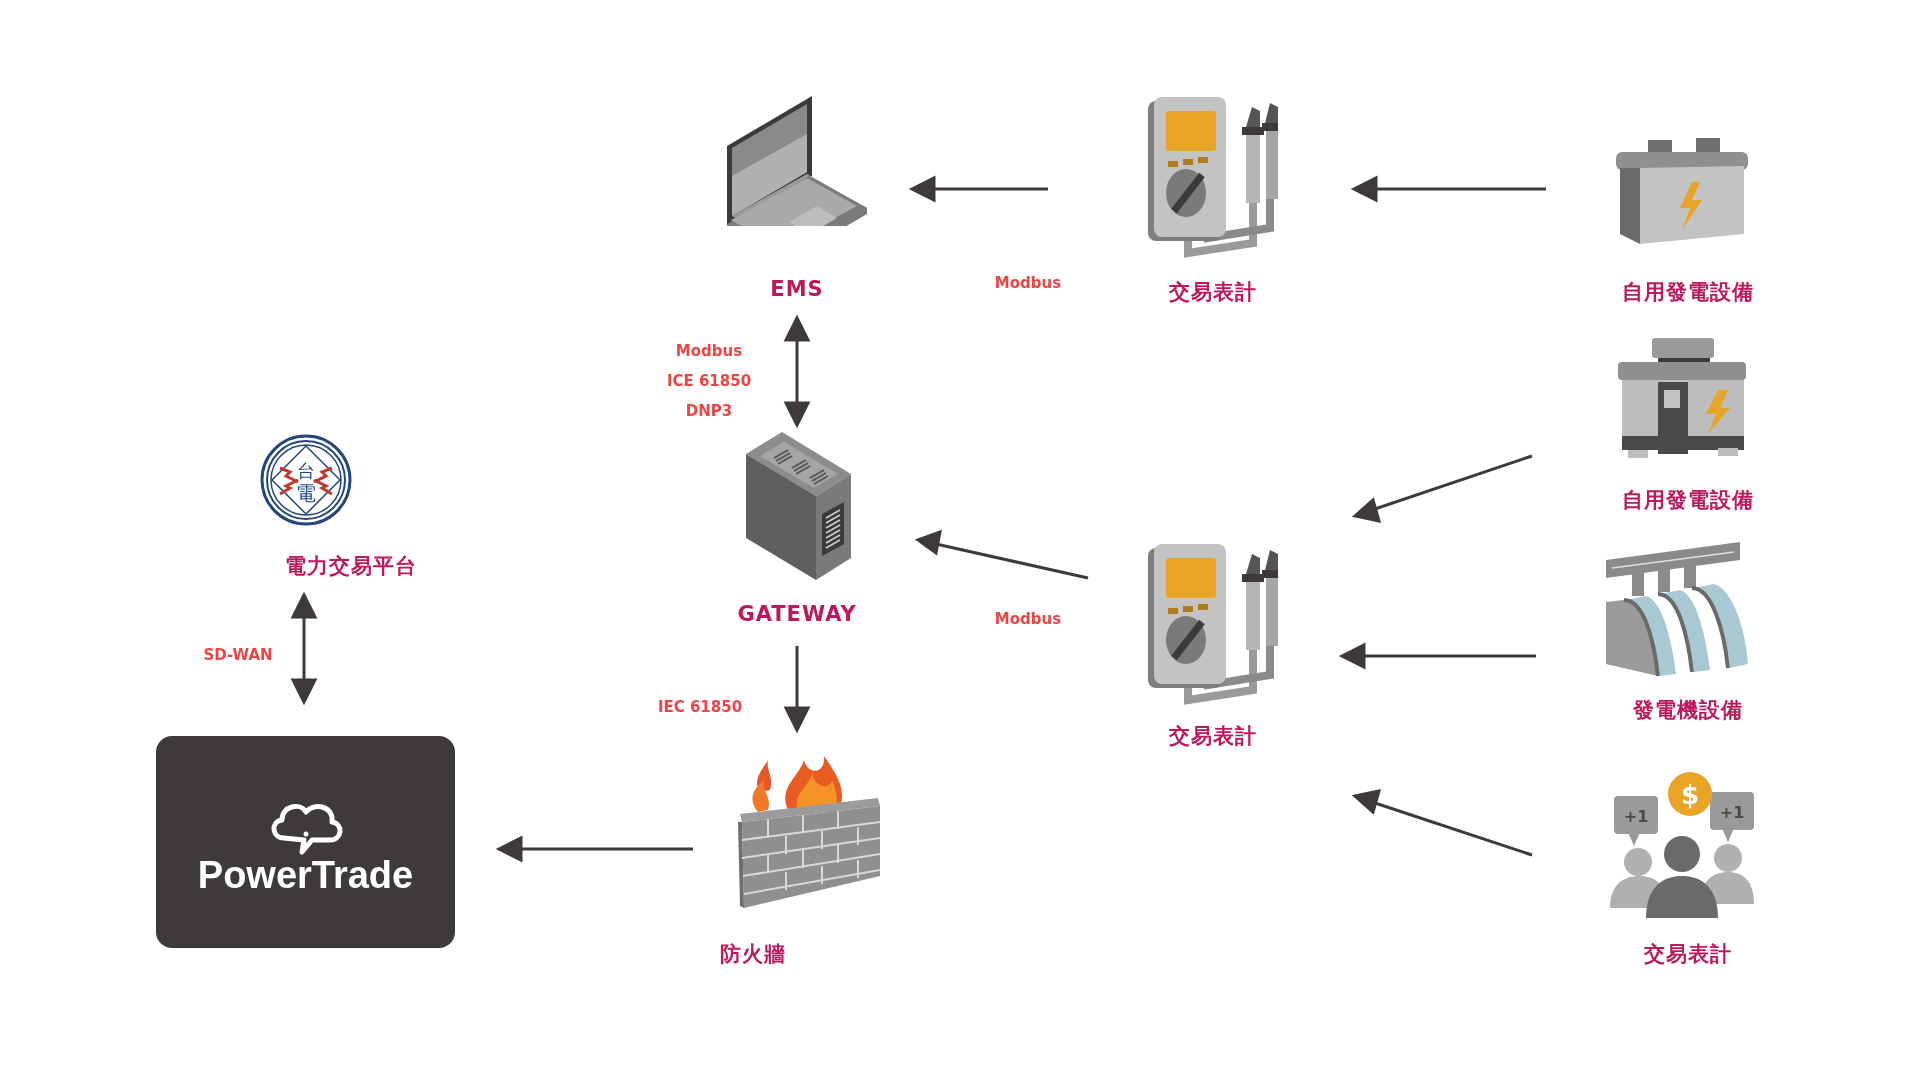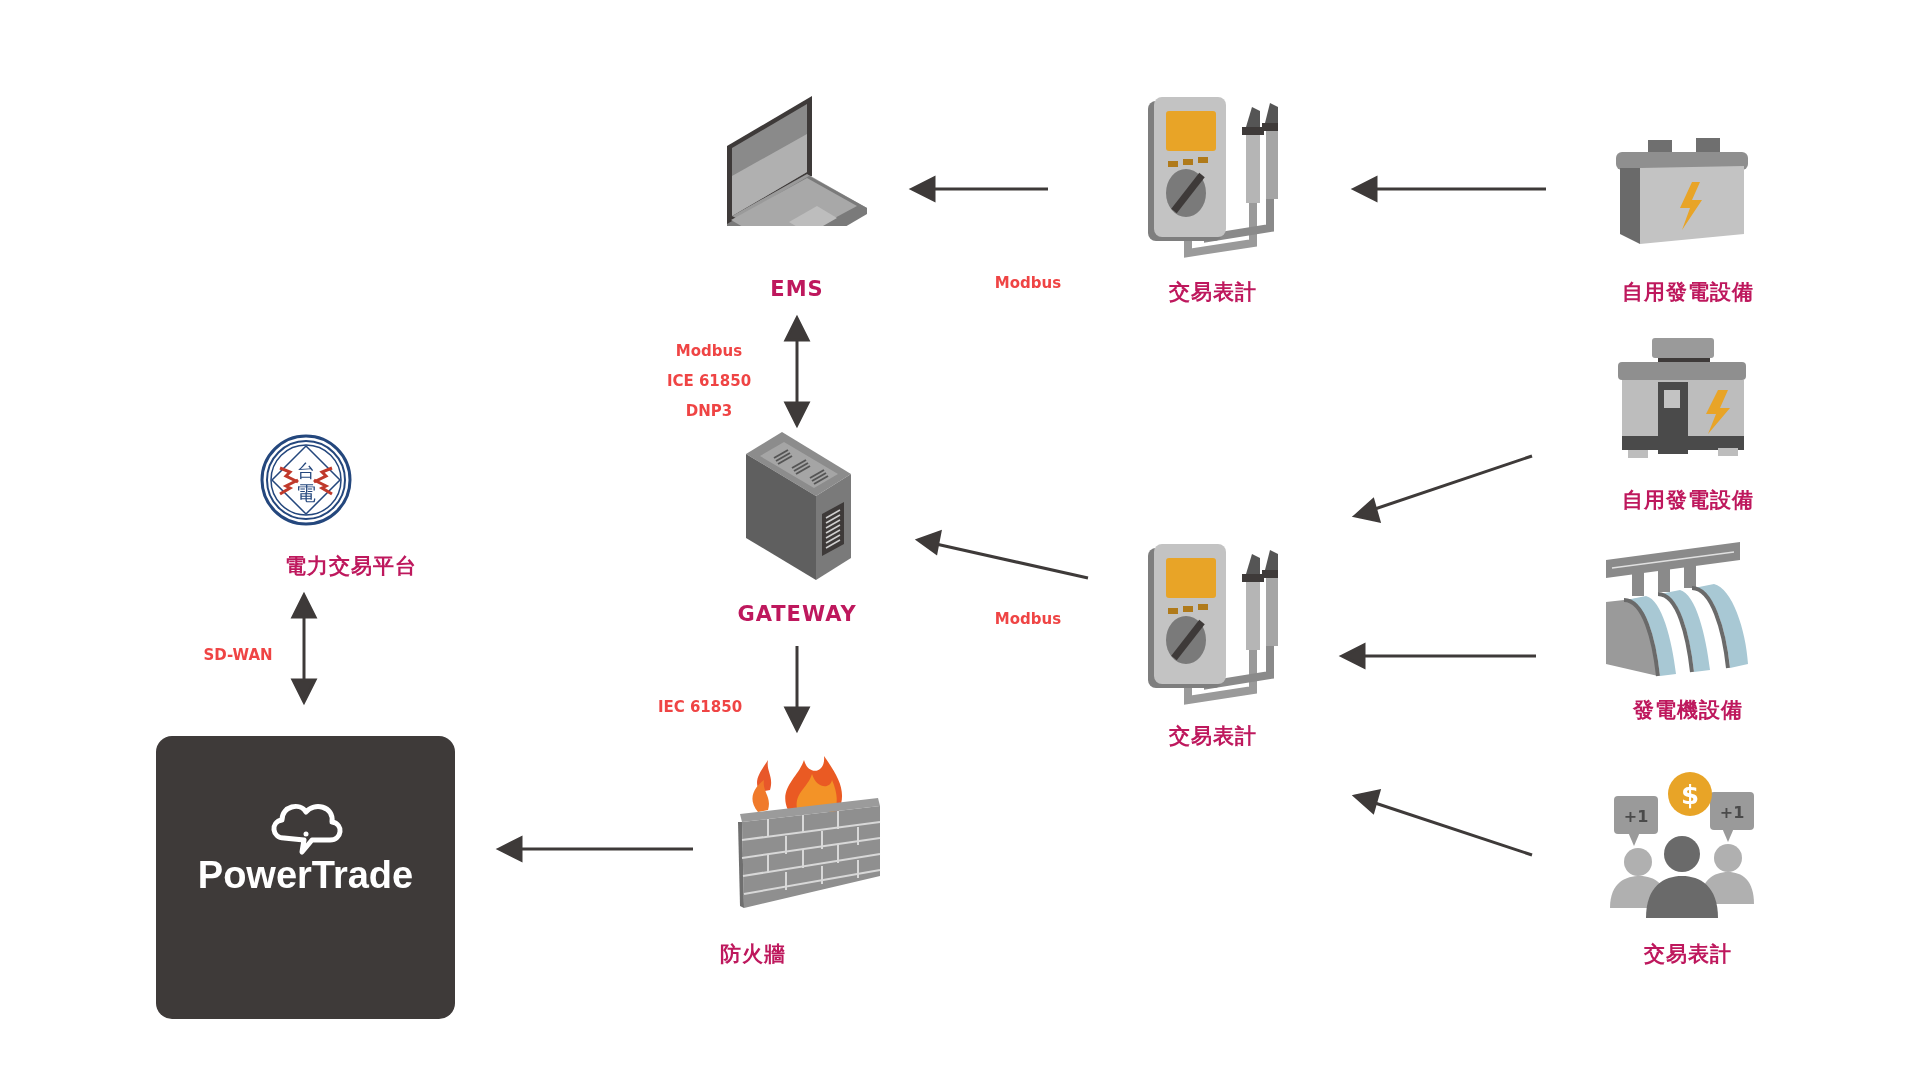--- a/index.html
+++ b/index.html
@@ -5,21 +5,21 @@
     html, body { margin: 0; padding: 0; background: #ffffff; }
     body { width: 1920px; height: 1080px; position: relative; overflow: hidden;
            font-family: "DejaVu Sans", "Liberation Sans", sans-serif; }
     #arrows { position: absolute; left: 0; top: 0; width: 1920px; height: 1080px; pointer-events: none; }
     .node { position: absolute; }
     .node svg { position: absolute; left: 0; top: 0; }
     .label { position: absolute; transform: translateX(-50%); white-space: nowrap;
              color: #be185d; font-weight: bold; font-size: 21px; letter-spacing: 1px; }
     .proto { position: absolute; transform: translateX(-50%); white-space: nowrap; text-align: center;
              color: #ef4444; font-weight: bold; font-size: 15px; line-height: 30px; }
-    #powertrade { position: absolute; left: 156px; top: 736px; width: 299px; height: 283px;
+    #powertrade { position: absolute; left: 156px; top: 736px; width: 299px; height: 212px;
                   background: #3e3a39; border-radius: 16px; }
     #powertrade .pt-text { position: absolute; left: 0; right: 0; top: 118px; text-align: center;
                   color: #ffffff; font-weight: bold; font-size: 38px; font-family: "Liberation Sans", sans-serif; }
     #powertrade svg.cloud { position: absolute; left: 112px; top: 62px; }
   </style>
 </head>
 <body>
 
 <svg id="arrows" viewBox="0 0 1920 1080">
   <defs>

